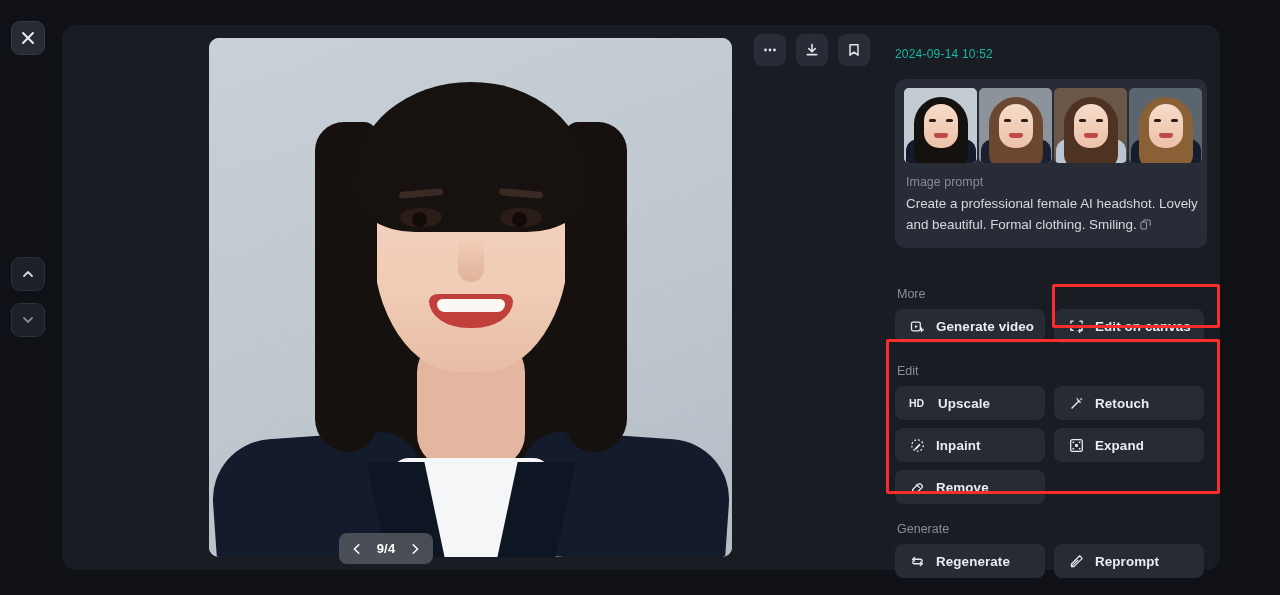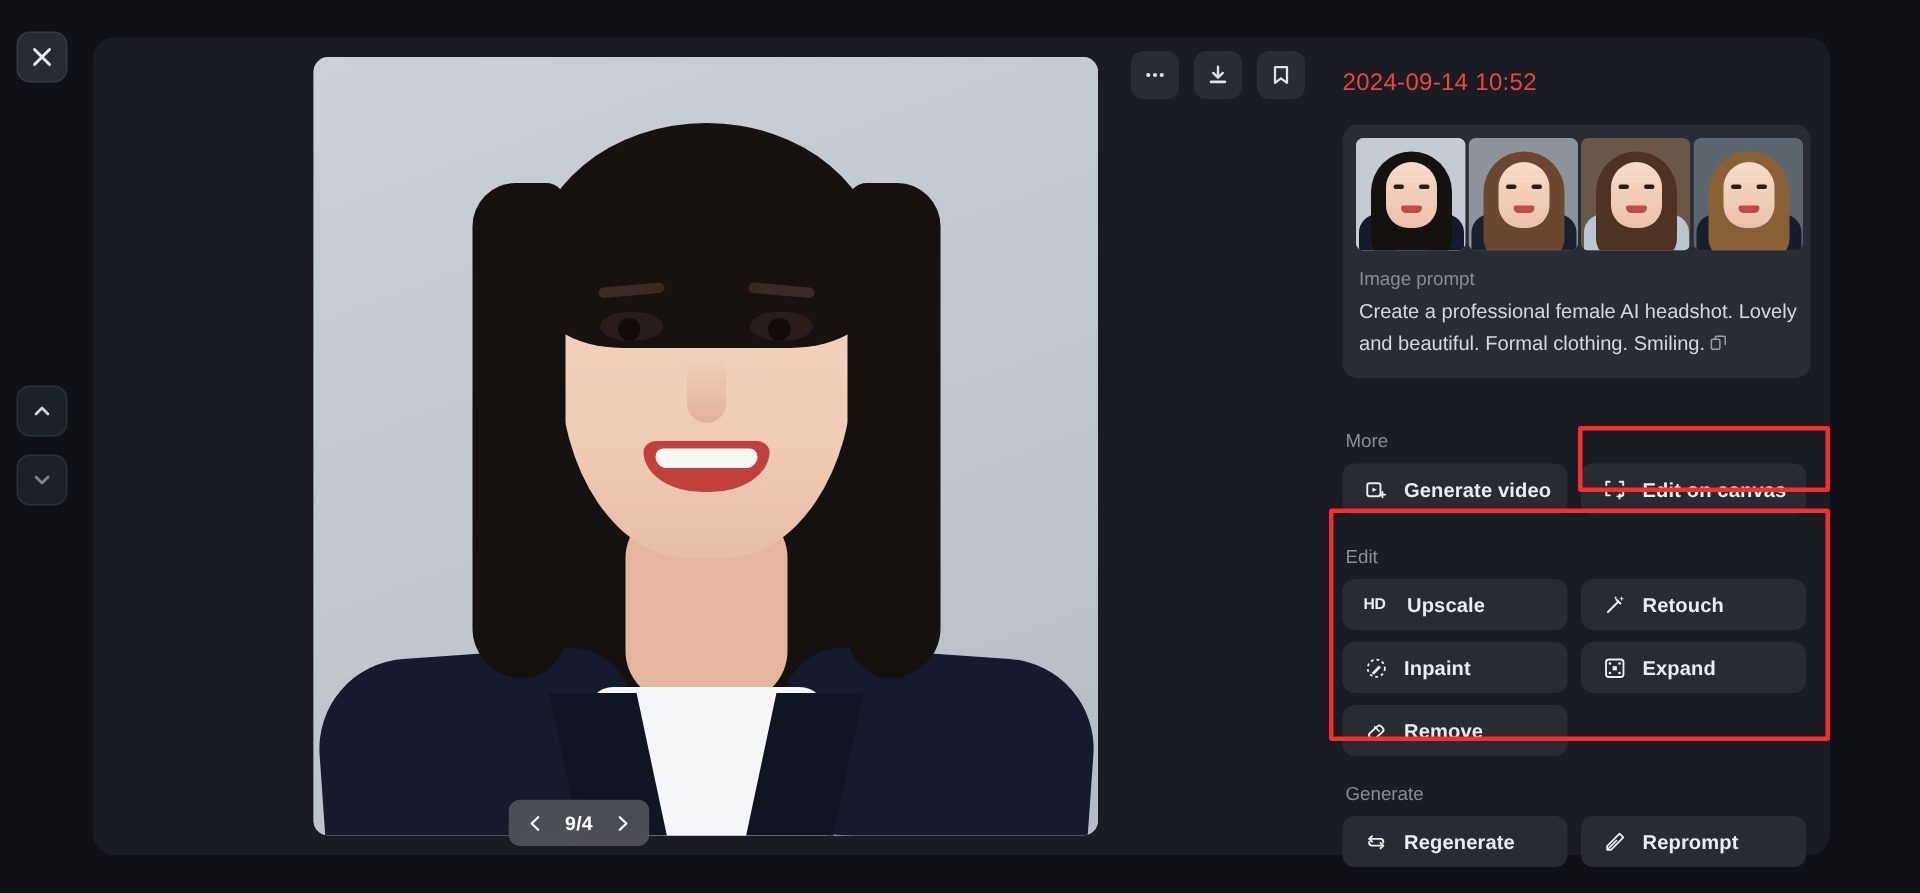--- a/index.html
+++ b/index.html
@@ -192,22 +192,22 @@
 
   
   #sidebar {
     position: absolute;
     left: 810px; top: 0;
     width: 348px; height: 545px;
     padding: 12px 10px 0 23px;
   }
 
   #timestamp {
-    color: #ef4444;
-    font-size: 16px;
+    color: #14b8a6;
+    font-size: 12px;
     letter-spacing: .2px;
     margin-top: 10px;
   }
 
   
   #prompt-card {
     margin-top: 18px;
     width: 312px;
     background: #272c36;
     border-radius: 10px;

